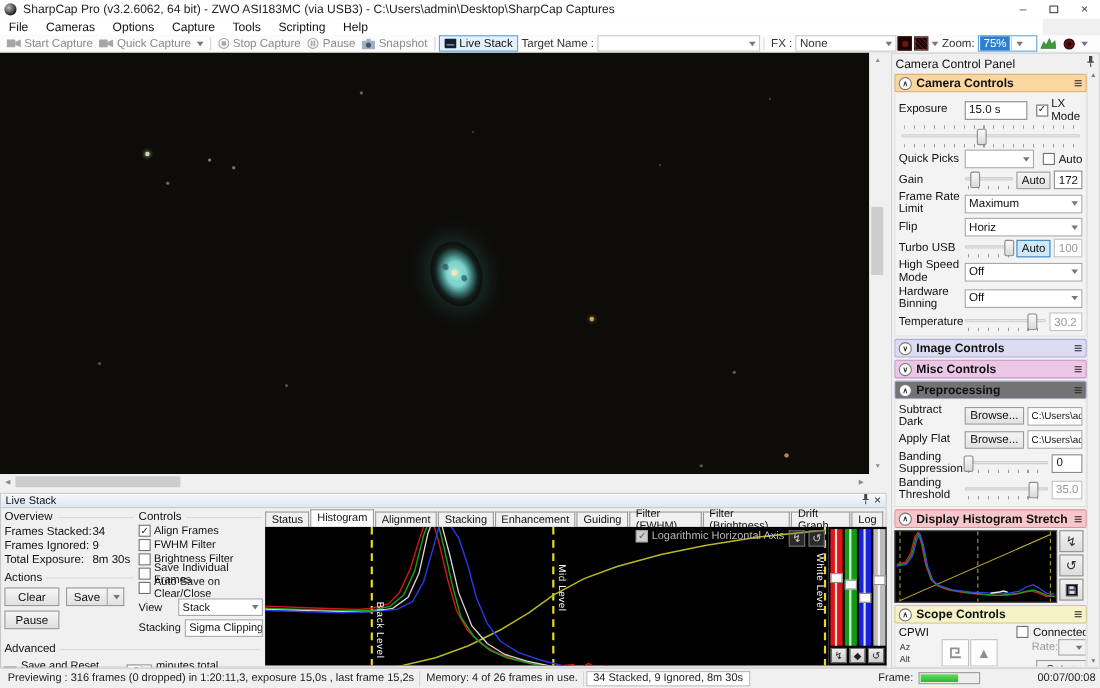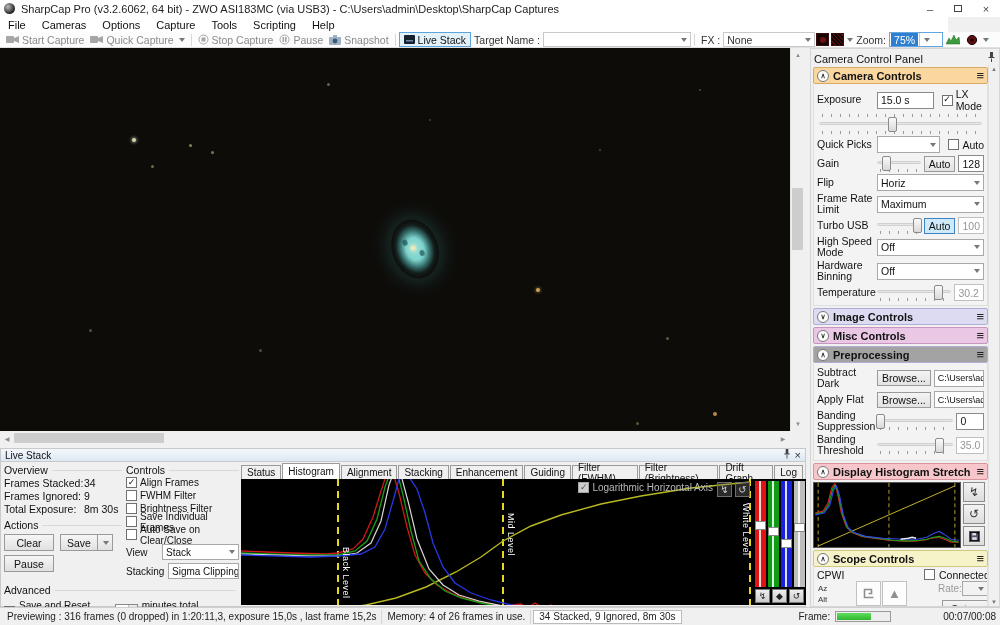--- a/index.html
+++ b/index.html
@@ -43,21 +43,21 @@
 #rightpanel{position:absolute;left:810px;top:48px;width:190px;height:559px;background:#f0f0f0;border:1px solid #d5d5d5}
 #rp-title{height:16px;display:flex;align-items:flex-end;padding:0 3px;font-size:11px;color:#111}
 #rp-scroll{position:absolute;right:0;top:16px;width:11px;bottom:0;background:#f0f0f0;border-left:1px solid #e2e2e2}
 #rp-content{position:absolute;left:2px;top:16px;right:11px;bottom:0;overflow:hidden}
 .sec{height:17px;display:flex;align-items:center;padding:0 3px;font-weight:bold;font-size:11px;border:1px solid;border-radius:2px;margin-top:2px}
 .sec .ham{margin-left:auto;font-weight:normal;font-size:13px;color:#222;line-height:1}
 .chev{width:12px;height:12px;border-radius:50%;border:1px solid #777;background:#fdfdfd;display:flex;align-items:center;justify-content:center;font-size:7px;color:#333;margin-right:4px;flex:0 0 auto}
 .sec.cam{background:#fbd7a0;border-color:#d9a968}
 .sec.img{background:#dcdbf2;border-color:#aeaed6}
 .sec.misc{background:#e9c7e5;border-color:#c795bf}
-.sec.pre{background:#a3a3a3;border-color:#aeaed6}
+.sec.pre{background:#737373;border-color:#aeaed6}
 .sec.dhs{background:#f6c6cb;border-color:#d8939c}
 .sec.scope{background:#f7f3c9;border-color:#cfc87f}
 .secbody{background:#f3f3f3;border:1px solid #e0e0e0;border-top:none;padding:2px 3px}
 .crow{display:flex;align-items:center;margin:2px 0}
 .clabel{width:60px;flex:0 0 auto;font-size:10.5px;line-height:1.05;color:#111}
 .tbox{background:#fff;border:1px solid #8a8a8a;height:17px;display:flex;align-items:center;padding:0 3px;font-size:10.5px}
 .tbox.dis{color:#969696;border-color:#c0c0c0}
 .combo{background:#fff;border:1px solid #a8a8a8;height:17px;display:flex;align-items:center;padding:0 3px;font-size:10.5px;overflow:hidden;white-space:nowrap}
 .combo .darr{margin-left:auto;flex:0 0 auto}
 .combo.dis{background:#f2f2f2;color:#9a9a9a}
@@ -301,34 +301,34 @@
         <span class="clabel">Gain</span>
         <div class="slider" style="width:52px">
             <div class="strack"></div>
             <div class="sticks"></div>
             <div class="sthumb" style="left:20%"></div>
           </div>
         <div class="btn" style="margin-left:3px">
             <span>Auto</span>
           </div>
         <div class="tbox" style="width:26px;margin-left:3px">
-            <span>128</span>
+            <span>172</span>
+          </div>
+      </div>
+      <div class="crow">
+        <span class="clabel">Frame Rate Limit</span>
+        <div class="combo" style="width:110px">
+            <span>Maximum</span>
+            <span class="darr"></span>
           </div>
       </div>
       <div class="crow">
         <span class="clabel">Flip</span>
         <div class="combo" style="width:110px">
             <span>Horiz</span>
-            <span class="darr"></span>
-          </div>
-      </div>
-      <div class="crow">
-        <span class="clabel">Frame Rate Limit</span>
-        <div class="combo" style="width:110px">
-            <span>Maximum</span>
             <span class="darr"></span>
           </div>
       </div>
       <div class="crow">
         <span class="clabel">Turbo USB</span>
         <div class="slider" style="width:52px">
             <div class="strack"></div>
             <div class="sticks"></div>
             <div class="sthumb" style="left:92%"></div>
           </div>

